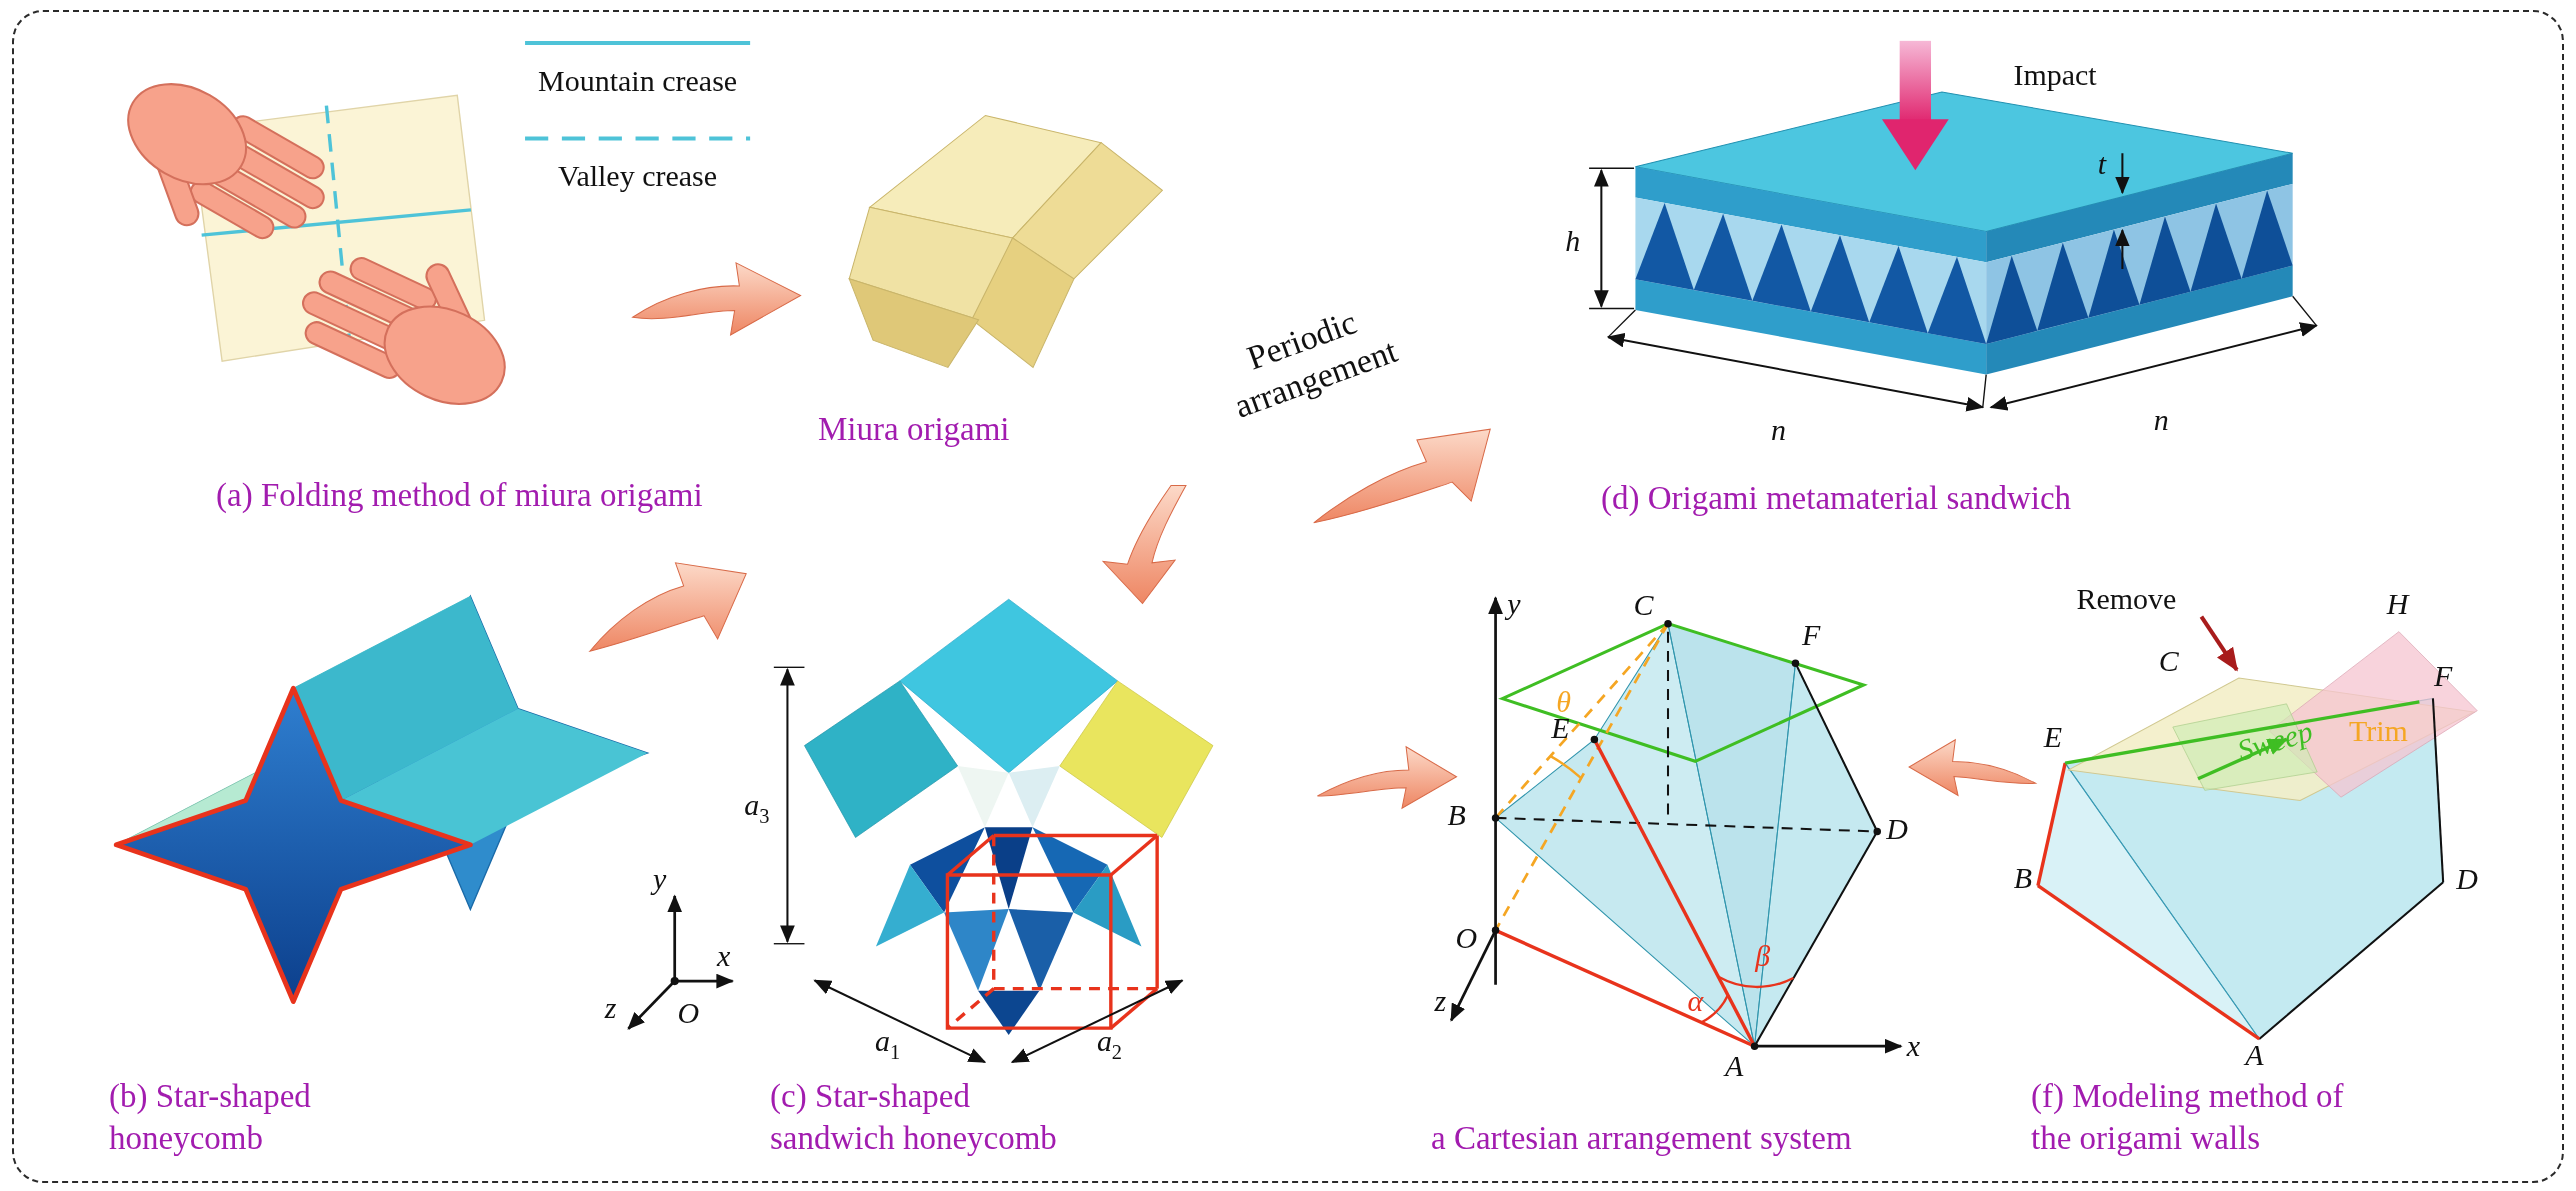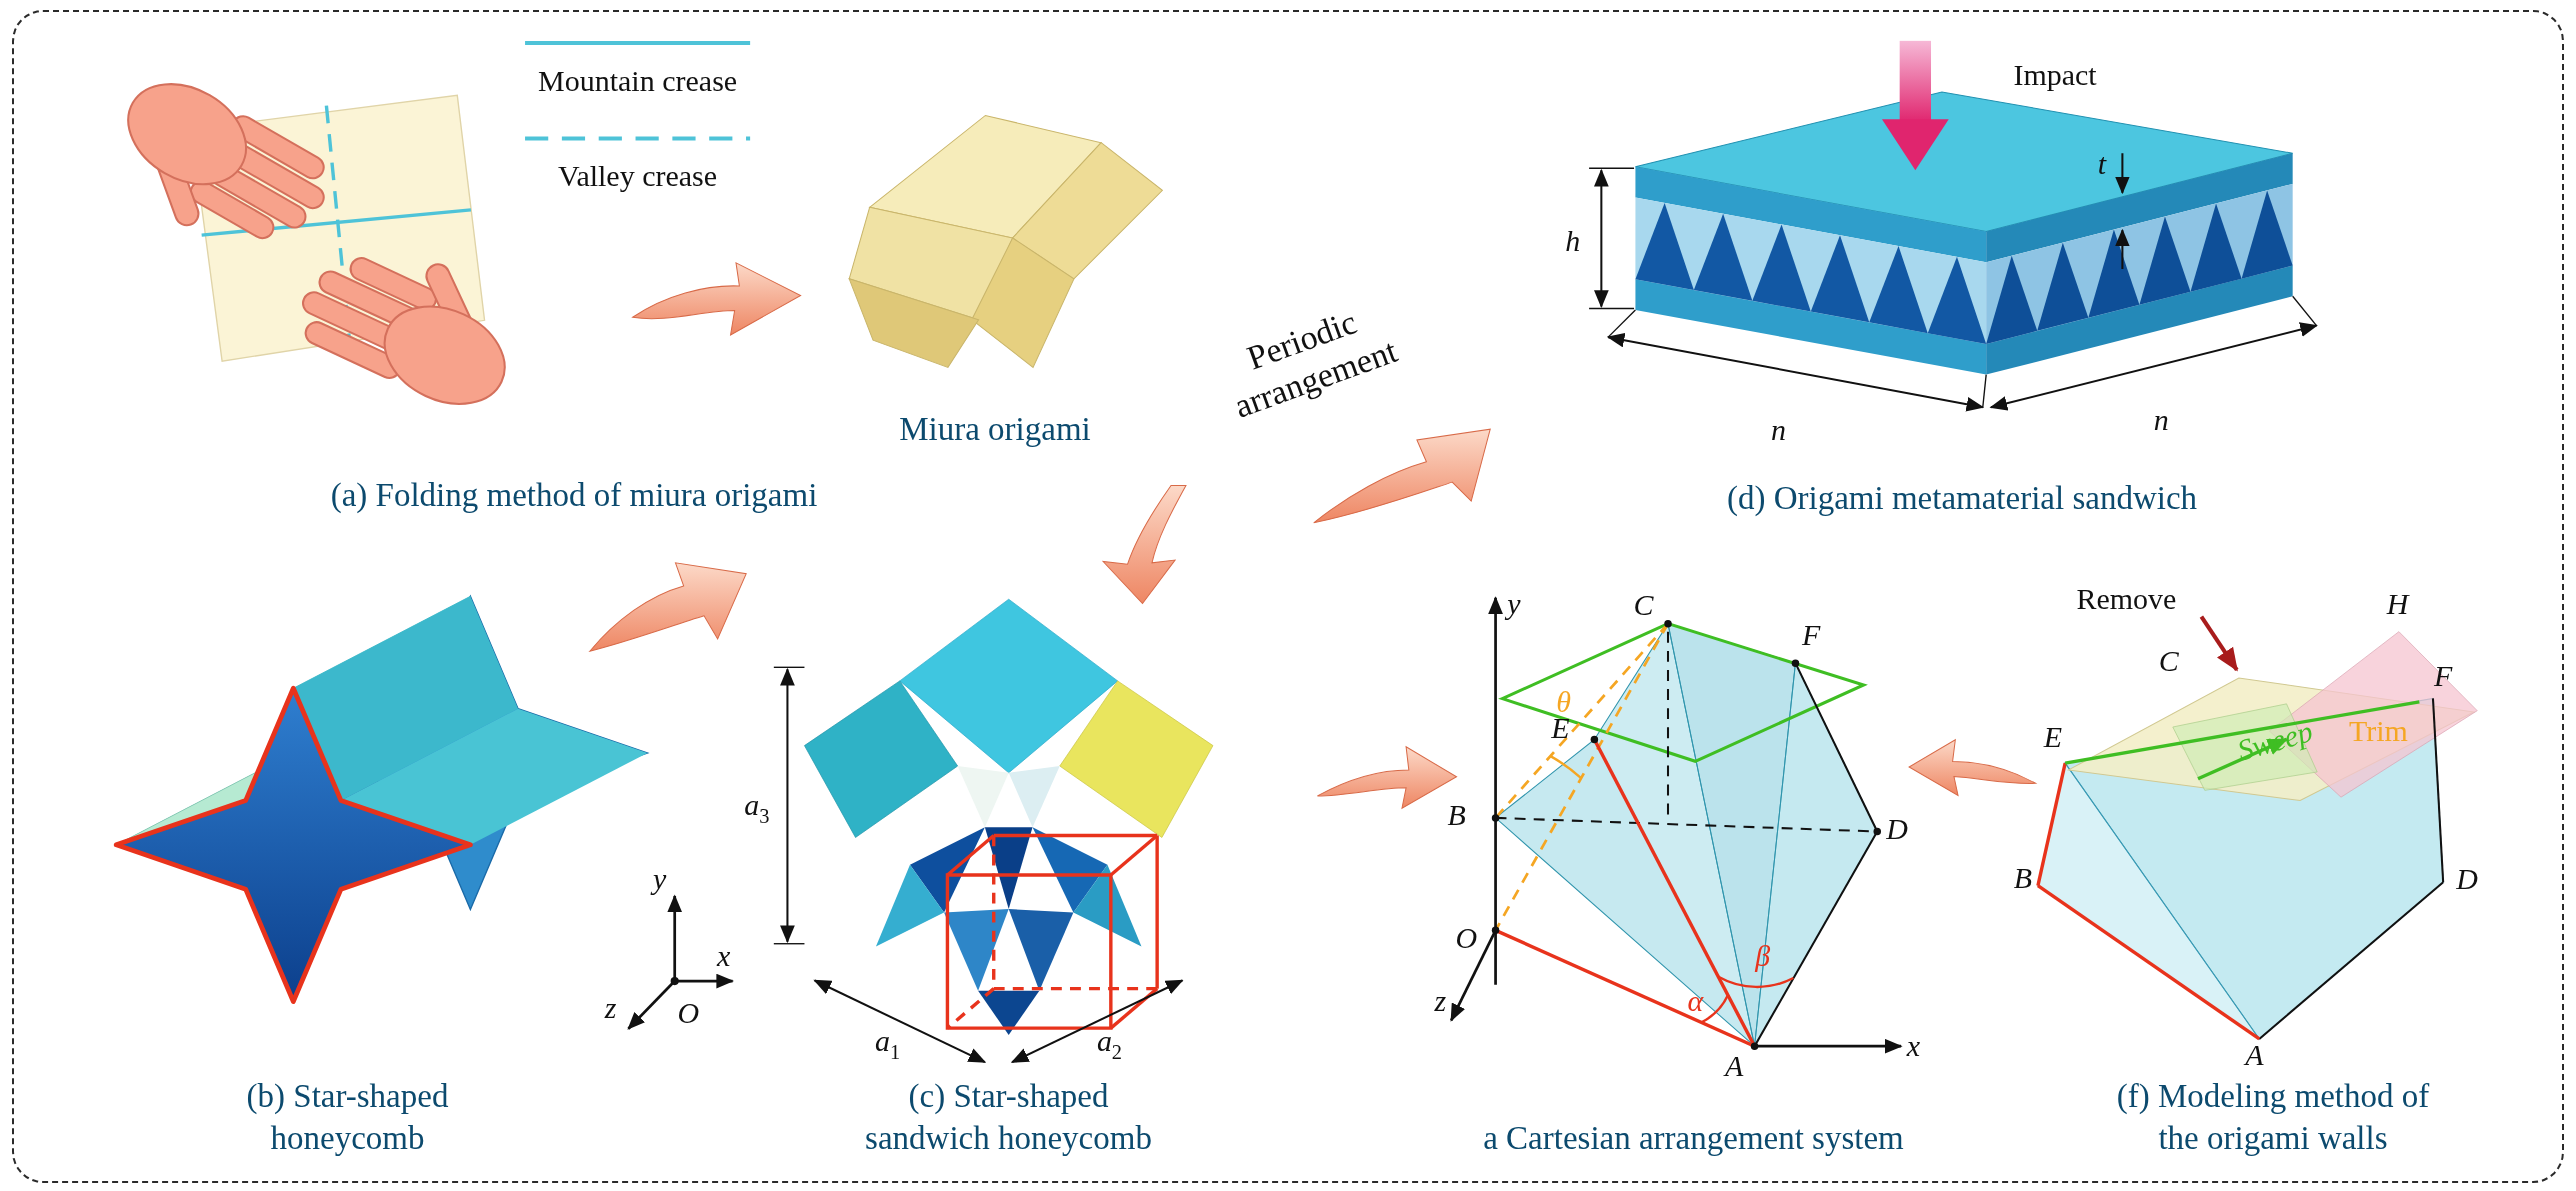--- a/index.html
+++ b/index.html
@@ -1,19 +1,19 @@
 <!DOCTYPE html>
 <html style="--cyan: #4ec3d8; --salmon: #ee8663; --salmon_light: #fcd9c8; --red: #e8331c; --green: #3fbe23; --orange: #f5a623; --impact_pink: #e0256e; --impact_pink_light: #f6b8d6; --remove_red: #a81c1c; --ink: #111111;font-size:11px"><head>
 <meta charset="utf-8">
 <style>
   html,body{margin:0;padding:0;background:#ffffff;}
   .fig{position:relative;width:2576px;height:1192px;background:#fff;font-family:"Liberation Serif",serif;color:#111;overflow:hidden;}
   .frame{position:absolute;left:12.3px;top:9.5px;right:12.3px;bottom:9.5px;border:2.7px dashed #2a2a2a;border-radius:31px;}
   svg{position:absolute;overflow:visible;}
-  .caption{position:absolute;font-size:33px;line-height:1.28;text-align:center;color:#0c4a6e;}
+  .caption{position:absolute;font-size:33px;line-height:1.28;color:#a21caf;}
   .rotlabel{position:absolute;font-size:34px;line-height:1.2;text-align:center;color:#111;transform:rotate(-20deg);}
   svg text{font-family:"Liberation Serif",serif;font-size:44px;fill:#111;}
   .math{font-style:italic;}
 </style>
 </head>
 <body>
 
 <div class="fig">
   <div class="frame"></div>
 
@@ -80,21 +80,21 @@
     <g stroke="#c9b56a" stroke-width="1.5">
       <polygon points="90,190 260,55 430,95 300,235" fill="#f6ecba"></polygon>
       <polygon points="430,95 520,165 390,295 300,235" fill="#eedc96"></polygon>
       <polygon points="90,190 300,235 250,355 60,295" fill="#f0e2a4"></polygon>
       <polygon points="300,235 390,295 330,425 240,355" fill="#e6d080"></polygon>
       <polygon points="60,295 250,355 205,425 95,385" fill="#dfc878"></polygon>
     </g>
   </svg>
   <div class="caption" style="left:818px;top:408px;width:354px"><span>Miura origami</span></div>
 
-  <div class="caption" style="left:182px;top:474px;width:784px"><span>(a) Folding method of miura origami</span></div>
+  <div class="caption" style="left:216px;top:474px;width:784px"><span>(a) Folding method of miura origami</span></div>
 
   <div class="rotlabel" style="left:1159px;top:319px;width:300px">
     <span>Periodic</span><br>
     <span>arrangement</span>
   </div>
   <svg style="left:1305px;top:402px" width="198" height="129" viewBox="0 0 290 190">
     <path d="M 12 178 C 62 138, 122 104, 178 88 L 164 56 L 272 40 L 244 146 L 216 118 C 168 134, 96 160, 12 178 Z" fill="url(#salmonGrad)" stroke="#d86a48" stroke-width="1.5"></path>
   </svg>
 
   <svg style="left:1084px;top:480px" width="136" height="129" viewBox="0 0 200 190">

